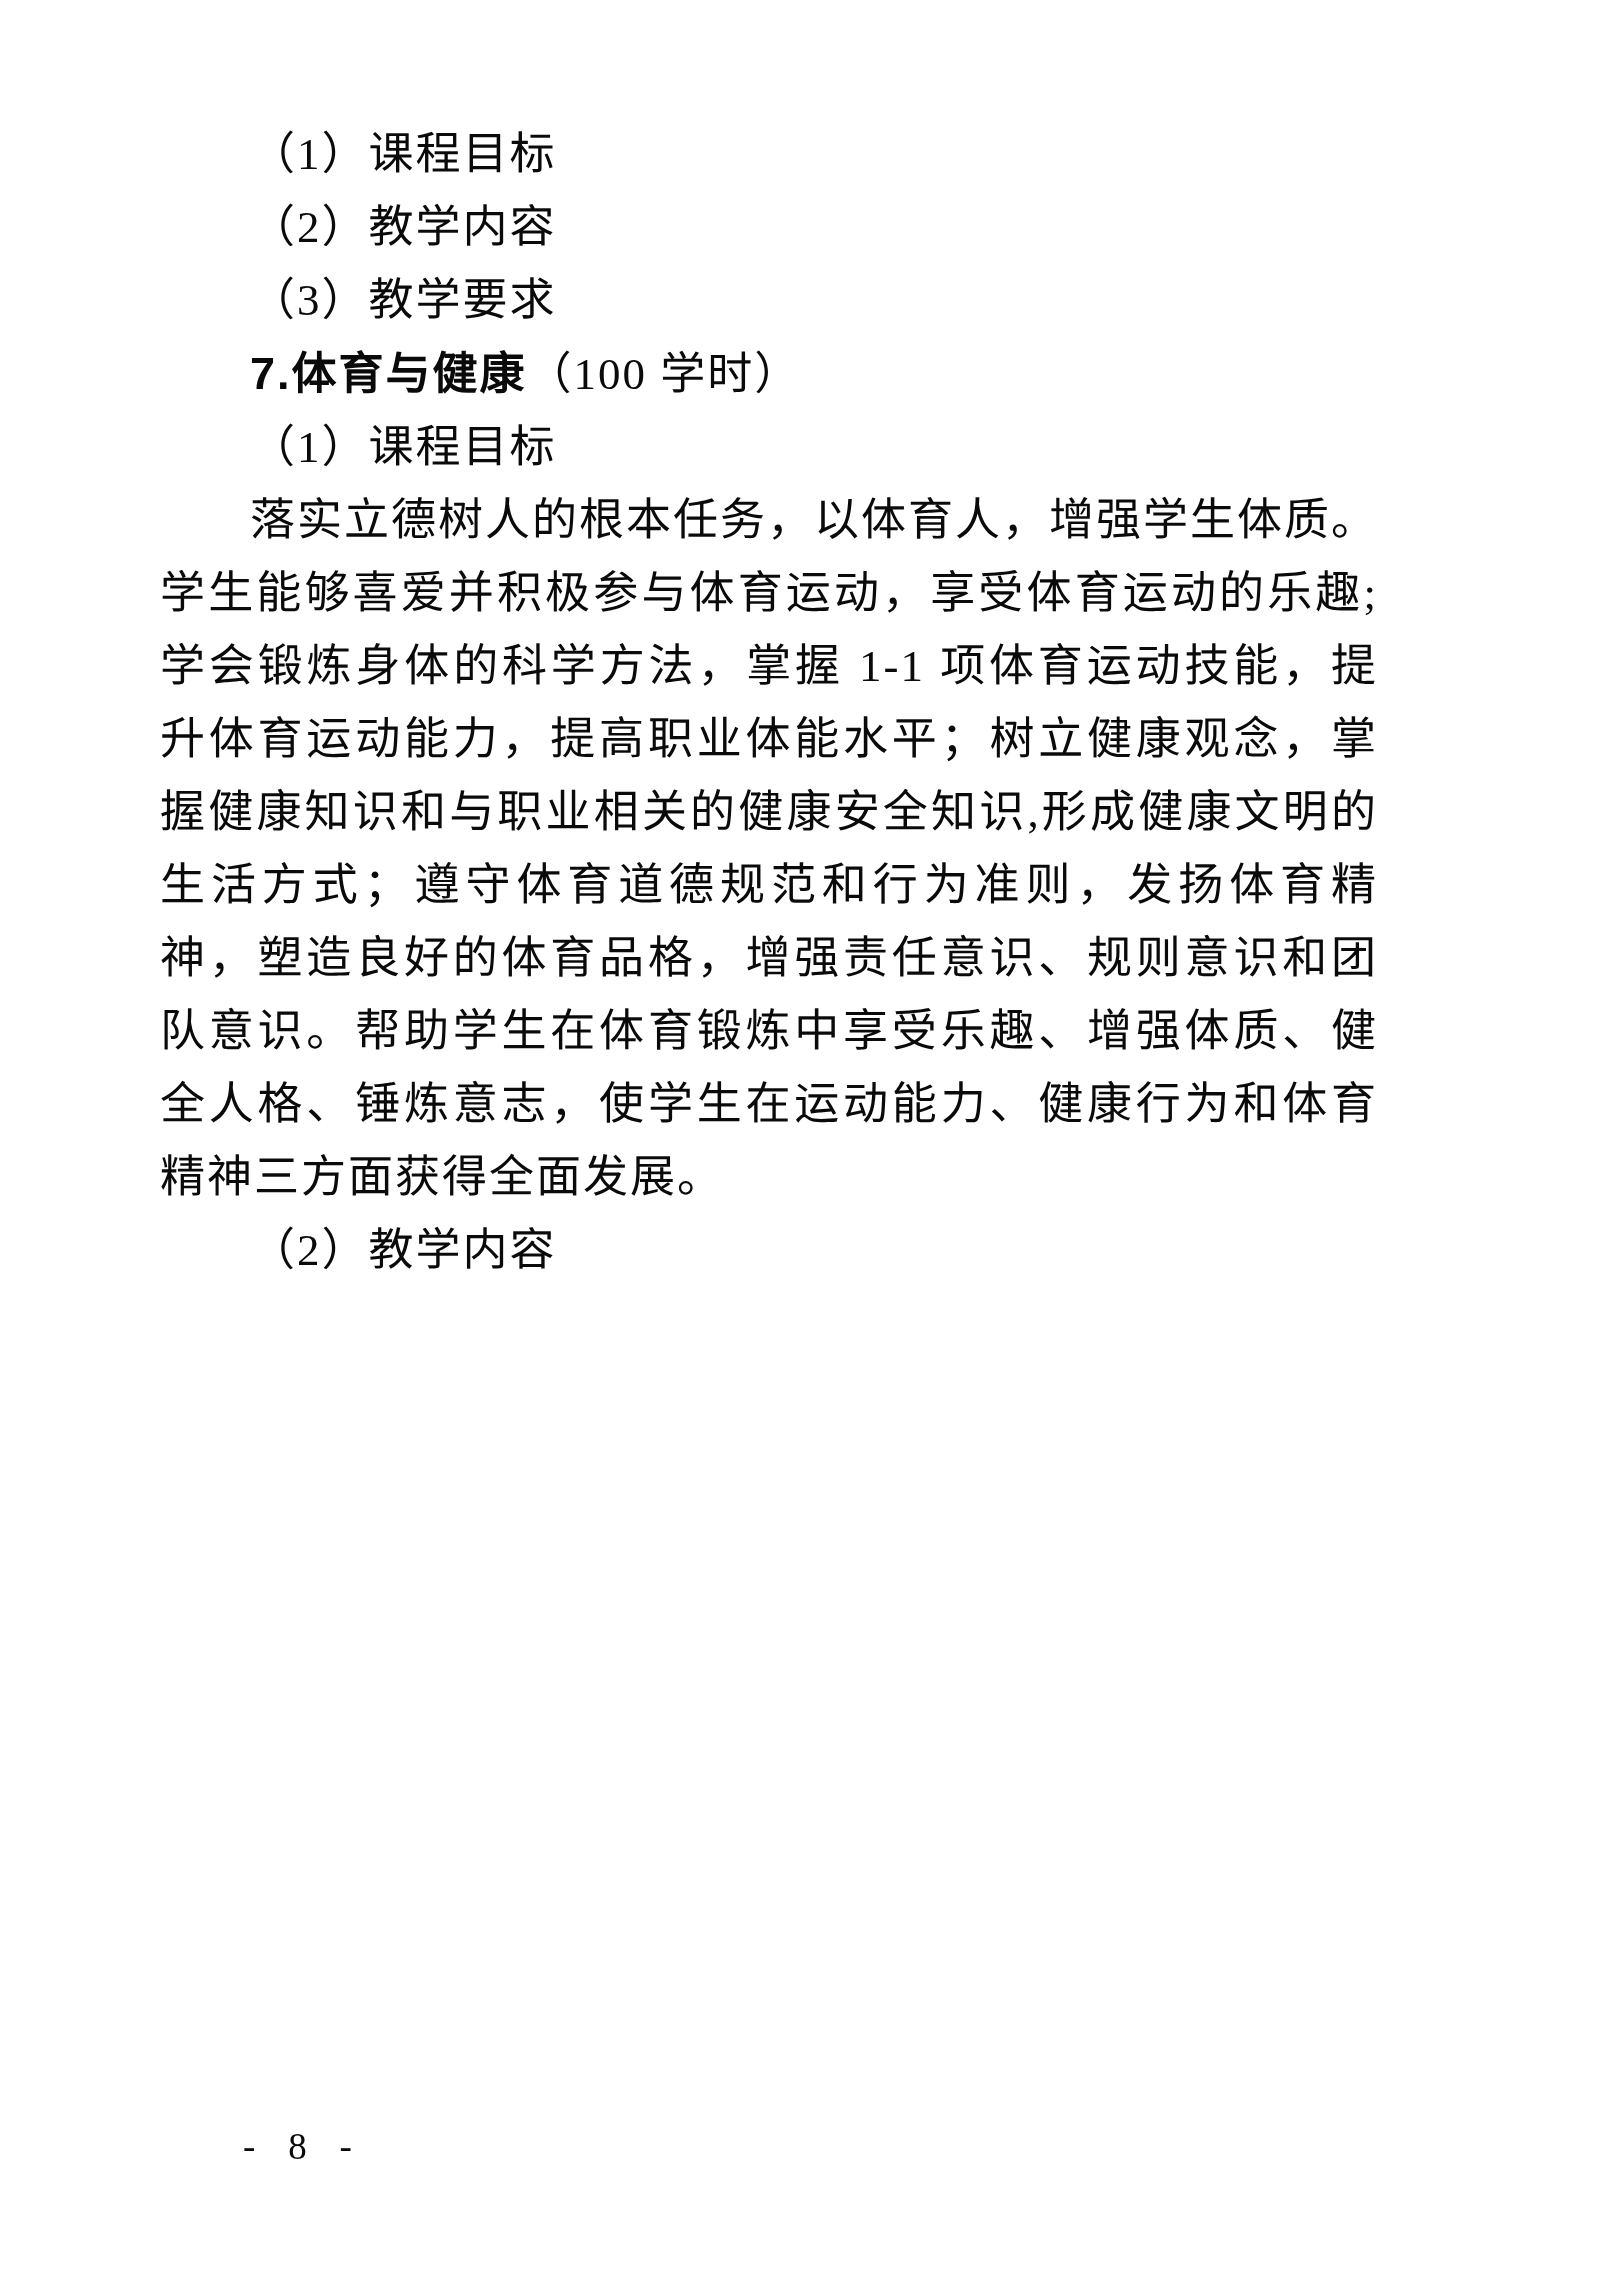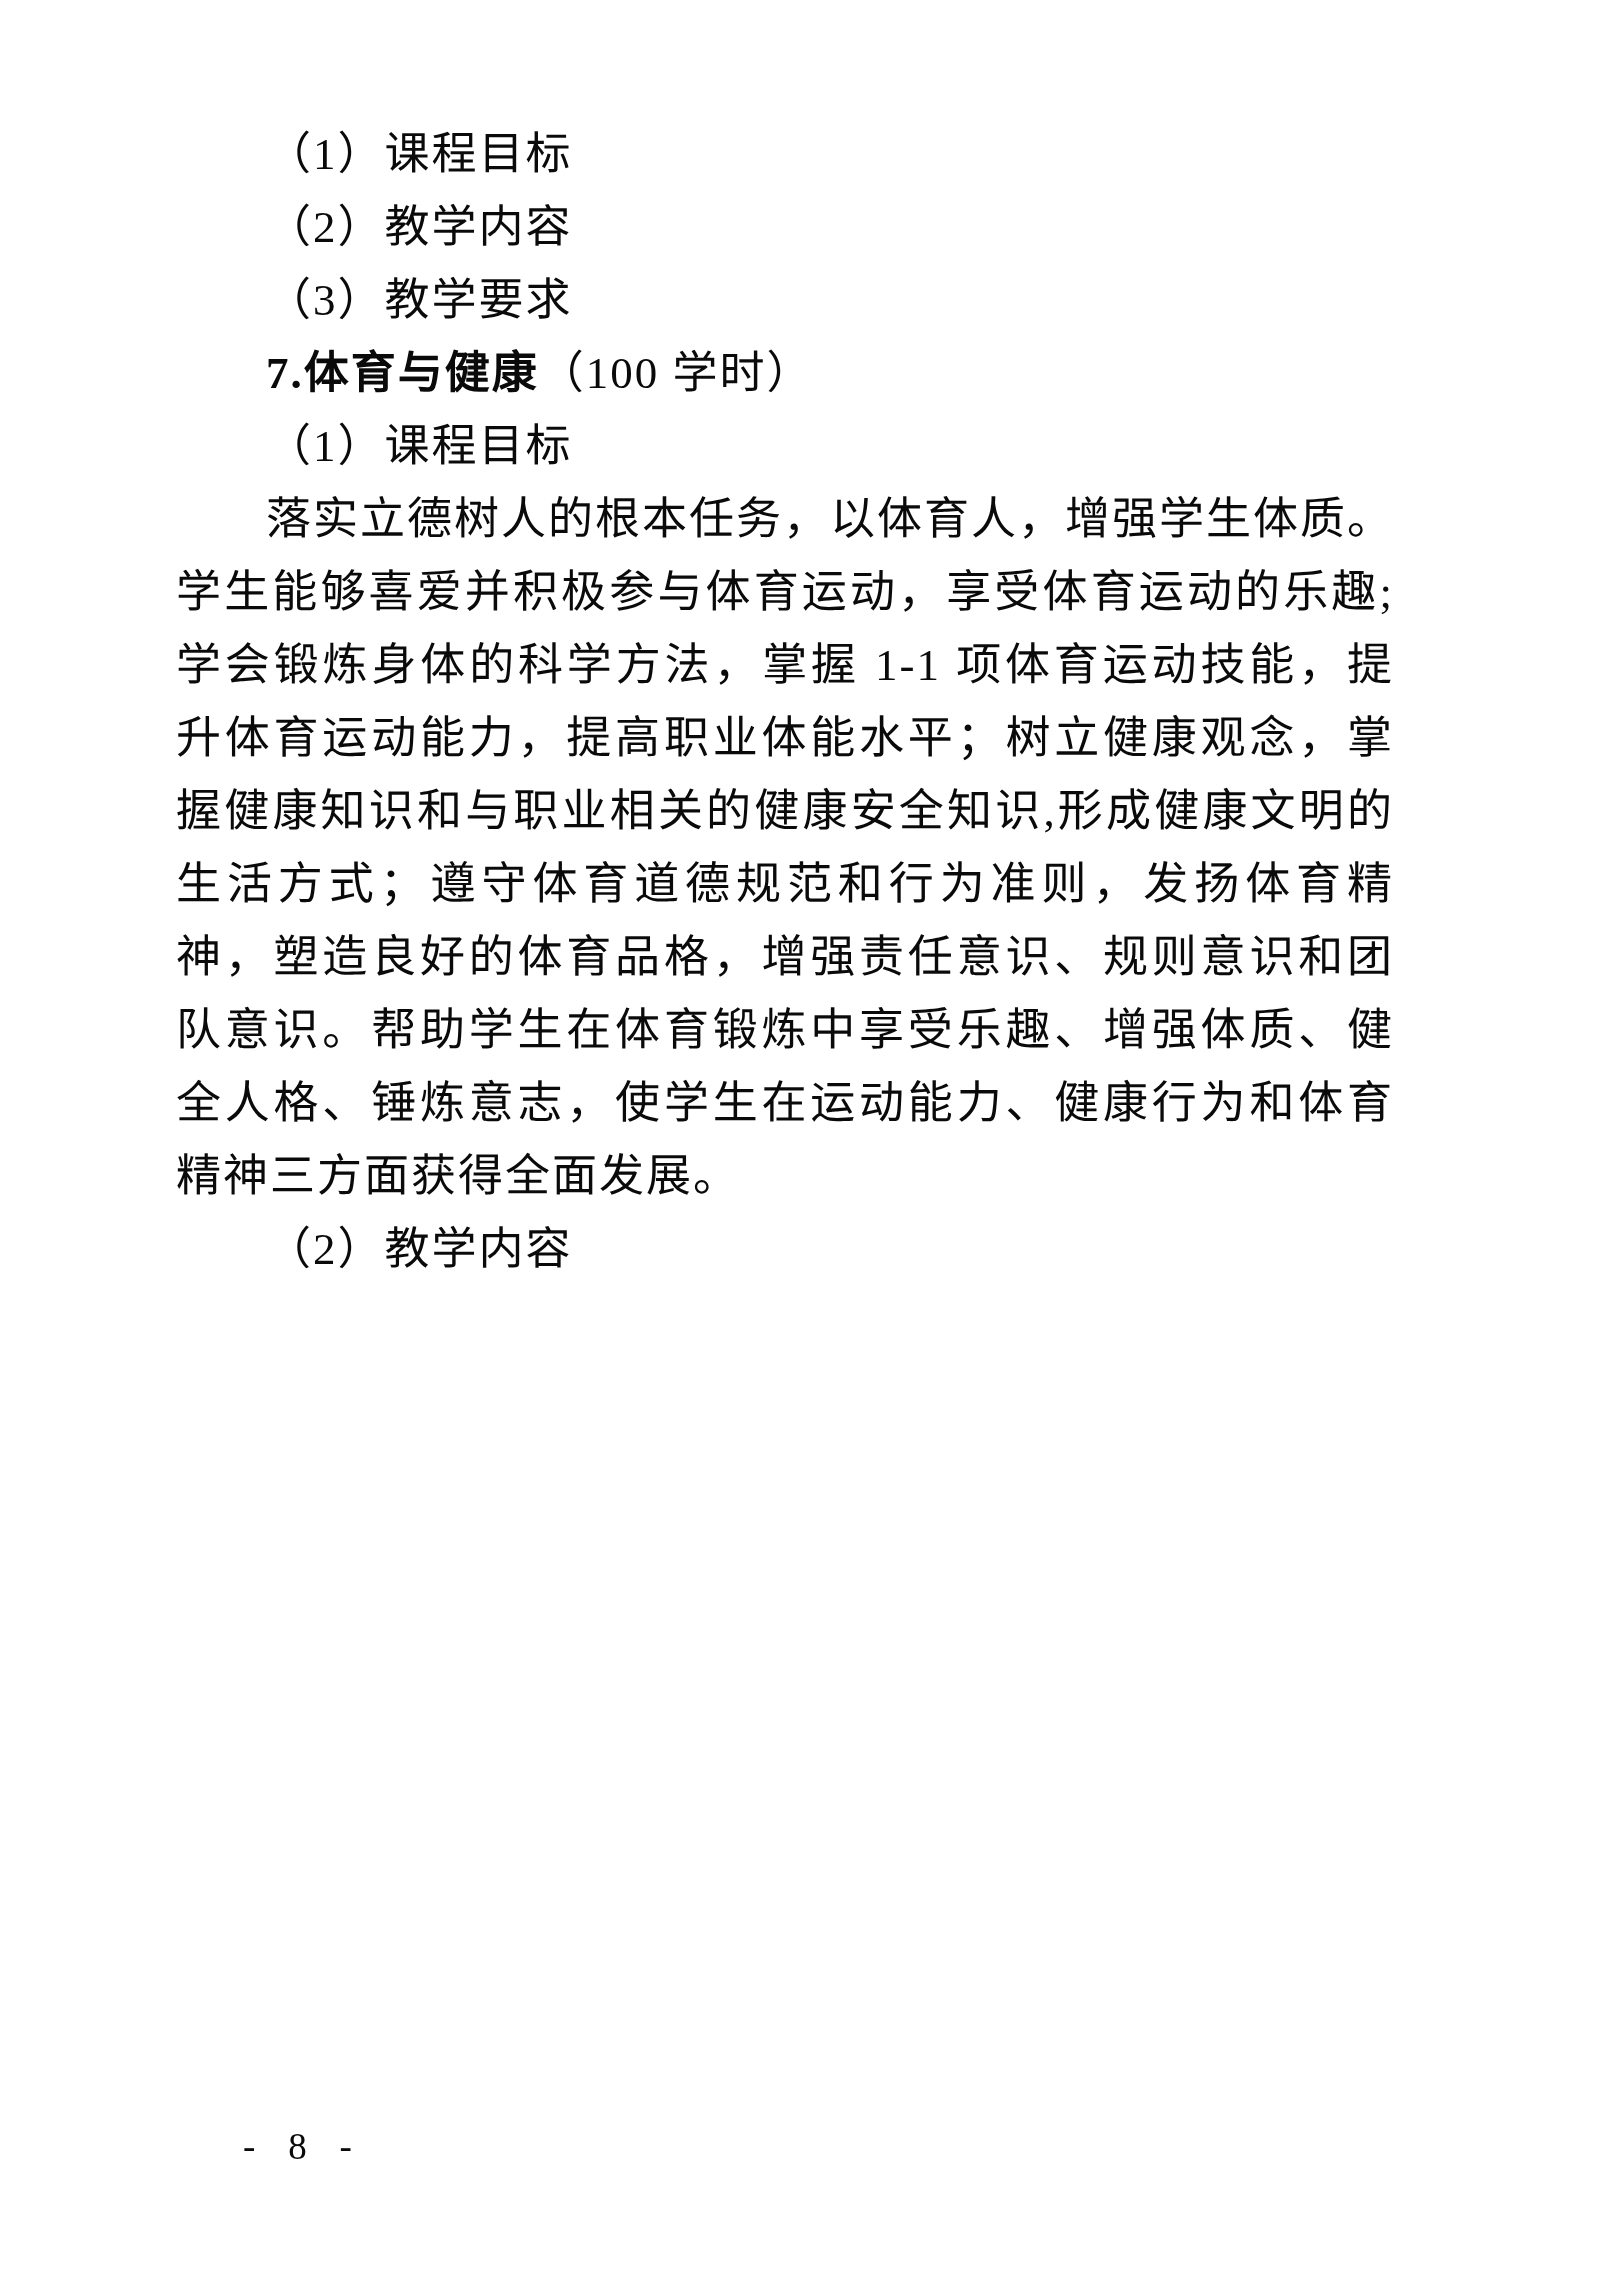--- a/index.html
+++ b/index.html
@@ -11,40 +11,40 @@
     position: relative;
     width: 1620px;
     height: 2292px;
     background: #ffffff;
     color: #000000;
     font-family: "Liberation Serif", "DejaVu Serif", serif;
     overflow: hidden;
   }
   .content {
     position: absolute;
-    left: 176px;
+    left: 160px;
     top: 118px;
     width: 1218px;
     font-size: 45px;
     line-height: 73px;
     letter-spacing: 2px;
     text-align: justify;
     color: #0a0a0a;
   }
   .content p {
     margin: 0;
     padding: 0;
     text-indent: 2em;
   }
   .content p.heading-line {
     text-align: left;
   }
   .bold-head {
     font-weight: bold;
-    font-family: Liberation Serif, serif;
+    font-family: Liberation Sans, sans-serif;
   }
   .page-number {
     position: absolute;
     left: 243px;
     top: 2125px;
     font-size: 37px;
     letter-spacing: 11.8px;
     color: #0a0a0a;
     font-family: "Liberation Serif", "DejaVu Serif", serif;
   }

